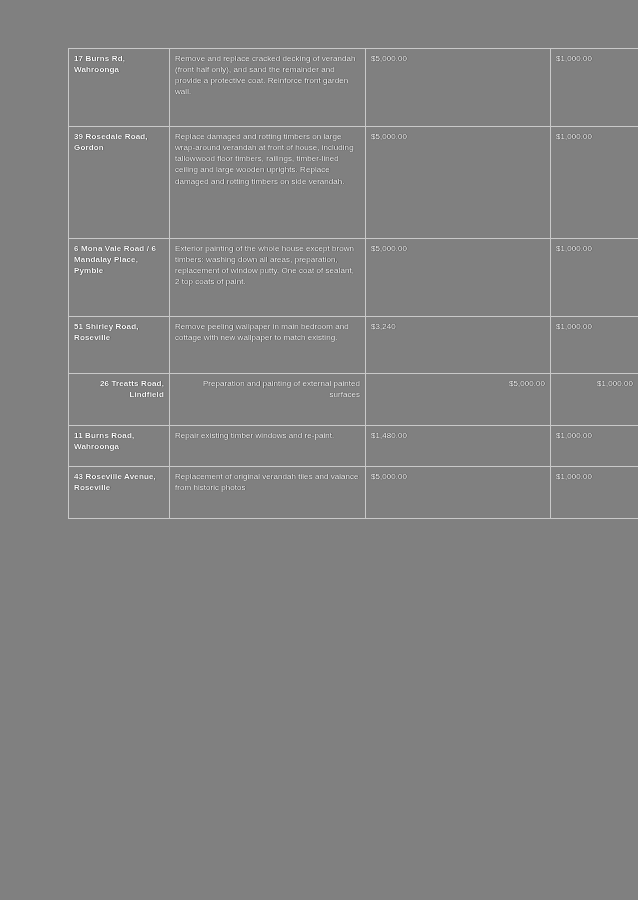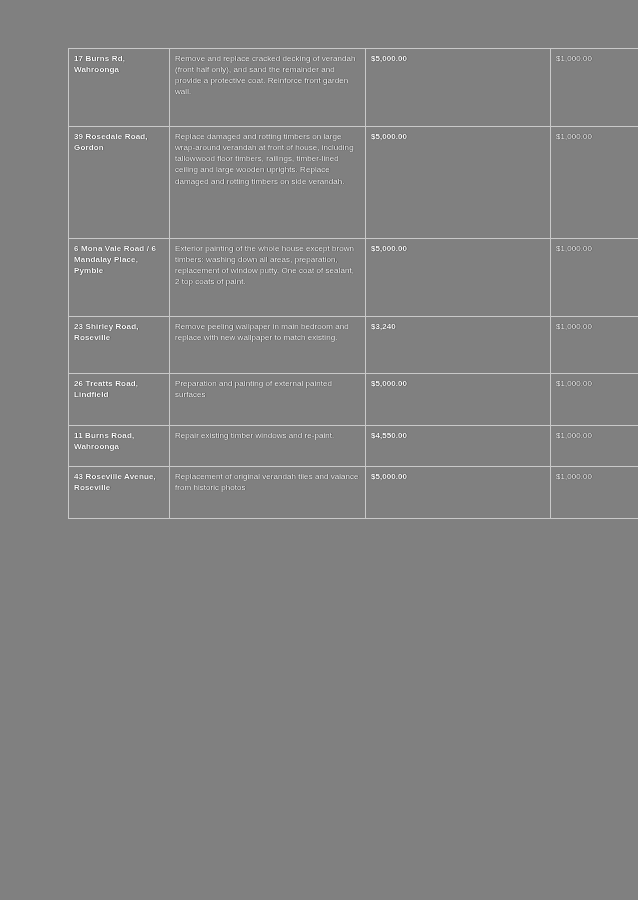--- a/index.html
+++ b/index.html
@@ -42,34 +42,33 @@
   .col-address {
     width: 90px;
     font-weight: bold;
     letter-spacing: 0.1px;
   }
   .col-desc {
     width: 185px;
   }
   .col-amount {
     width: 174px;
-    font-weight: bold;
   }
   .col-contrib {
     width: 77px;
   }
   .cell-text {
     display: block;
   }
   .row-tall-1 { height: 78px; }
   .row-tall-2 { height: 112px; }
   .row-tall-3 { height: 78px; }
   .row-tall-4 { height: 57px; }
   .row-tall-5 { height: 60px; }
-  .row-tall-6 { height: 52px; }
+  .row-tall-6 { height: 52px; text-align: right; }
   .row-tall-7 { height: 41px; }
   .row-tall-8 { height: 52px; }
   .row-tall-9 { height: 52px; }
   .row-tall-10 { height: 110px; }
 </style>
 </head>
 <body>
 
 <div id="page">
   <table id="grants-table">
@@ -115,24 +114,24 @@
         <td class="col-amount">
             <span class="cell-text">$5,000.00</span>
           </td>
         <td class="col-contrib">
             <span class="cell-text">$1,000.00</span>
           </td>
       </tr>
 
       <tr class="row-tall-4">
         <td class="col-address">
-            <span class="cell-text">23 Shirley Road, Roseville</span>
+            <span class="cell-text">51 Shirley Road, Roseville</span>
           </td>
         <td class="col-desc">
-            <span class="cell-text">Remove peeling wallpaper in main bedroom and replace with new wallpaper to match existing.</span>
+            <span class="cell-text">Remove peeling wallpaper in main bedroom and cottage with new wallpaper to match existing.</span>
           </td>
         <td class="col-amount">
             <span class="cell-text">$3,240</span>
           </td>
         <td class="col-contrib">
             <span class="cell-text">$1,000.00</span>
           </td>
       </tr>
 
 
@@ -152,21 +151,21 @@
       </tr>
 
       <tr class="row-tall-7">
         <td class="col-address">
             <span class="cell-text">11 Burns Road, Wahroonga</span>
           </td>
         <td class="col-desc">
             <span class="cell-text">Repair existing timber windows and re-paint.</span>
           </td>
         <td class="col-amount">
-            <span class="cell-text">$4,550.00</span>
+            <span class="cell-text">$1,480.00</span>
           </td>
         <td class="col-contrib">
             <span class="cell-text">$1,000.00</span>
           </td>
       </tr>
 
 
       <tr class="row-tall-9">
         <td class="col-address">
             <span class="cell-text">43 Roseville Avenue, Roseville</span>

